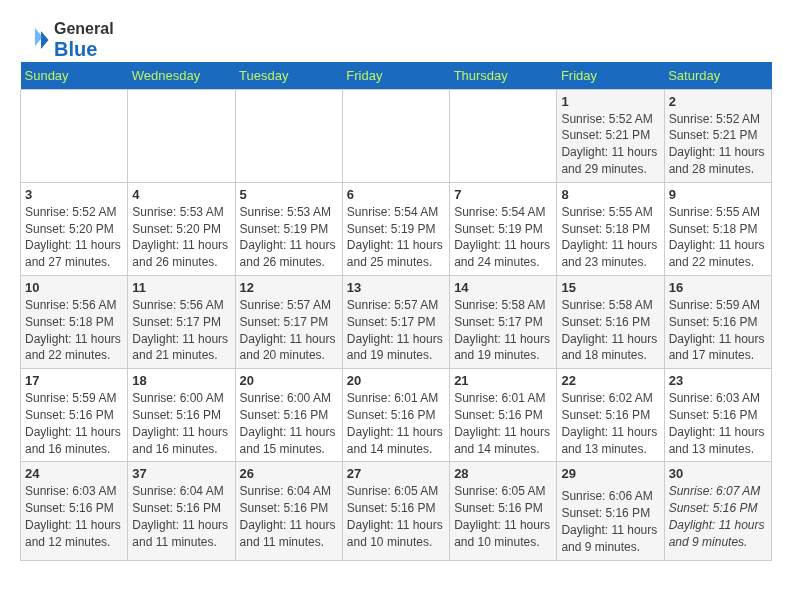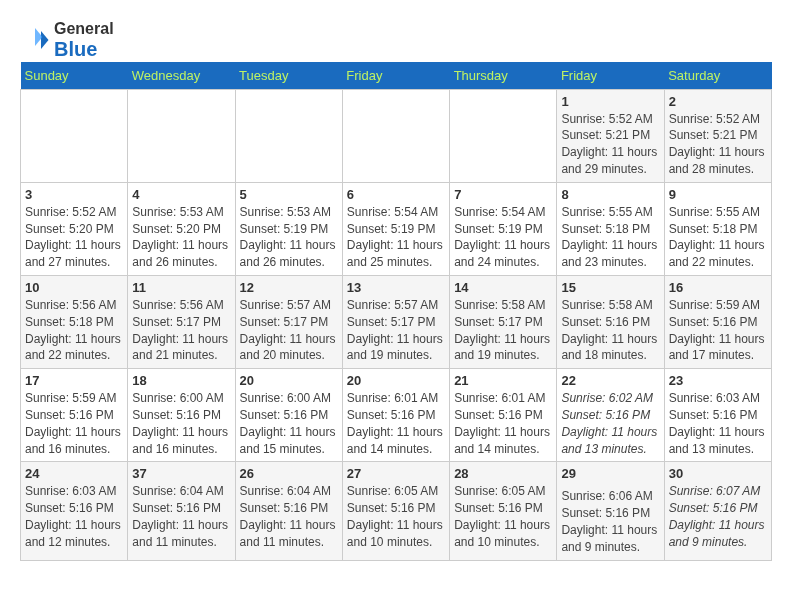--- a/index.html
+++ b/index.html
@@ -258,21 +258,21 @@
 Daylight: 11 hours and 14 minutes.</div>
         </td>
         <td>
           <span class="day-num">21</span>
           <div class="day-info" style="white-space: pre-line;">Sunrise: 6:01 AM
 Sunset: 5:16 PM
 Daylight: 11 hours and 14 minutes.</div>
         </td>
         <td>
           <span class="day-num">22</span>
-          <div class="day-info" style="white-space: pre-line; font-style: italic;">Sunrise: 6:02 AM
+          <div class="day-info" style="white-space: pre-line;">Sunrise: 6:02 AM
 Sunset: 5:16 PM
 Daylight: 11 hours and 13 minutes.</div>
         </td>
         <td>
           <span class="day-num">23</span>
           <div class="day-info" style="white-space: pre-line;">Sunrise: 6:03 AM
 Sunset: 5:16 PM
 Daylight: 11 hours and 13 minutes.</div>
         </td>
       </tr>

